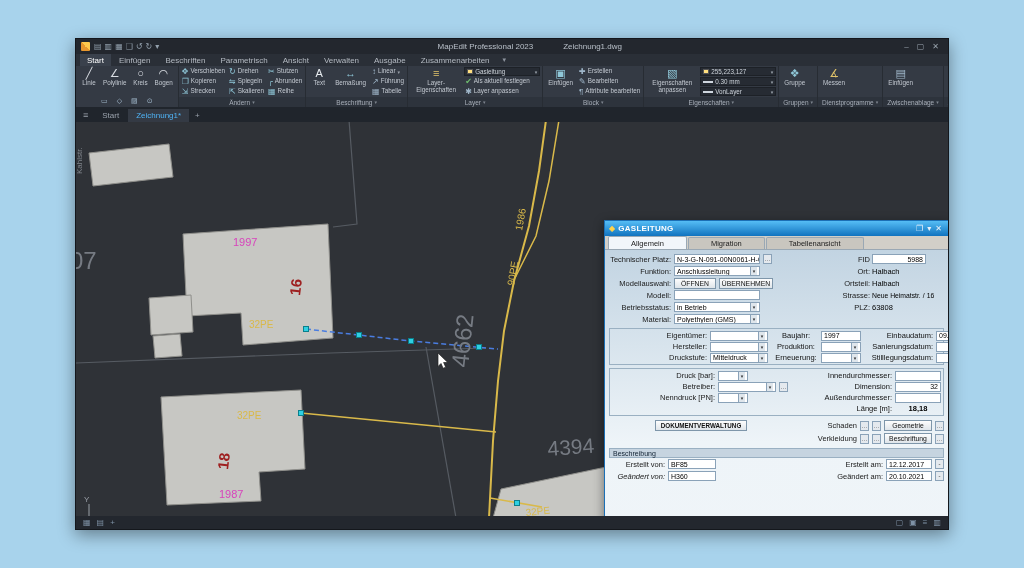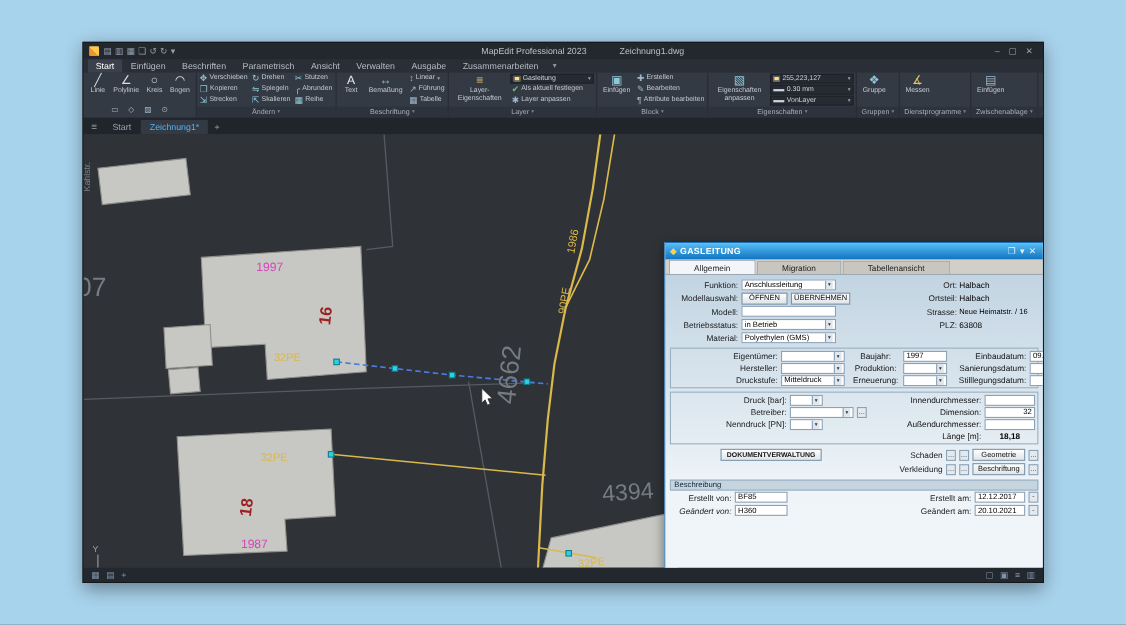--- a/index.html
+++ b/index.html
@@ -433,20 +433,32 @@
             </span>
         </div>
         <div class="dlg-tabs">
             <div class="dtab2 active">Allgemein</div>
             <div class="dtab2">Migration</div>
             <div class="dtab2">Tabellenansicht</div>
           </div>
 
         <div class="dlg-body">
 
+          <div class="frow">
+            <span class="fl">Technischer Platz:</span>
+            <div class="inp" style="width:86px;flex:0 0 86px;">N-3-G-N-091-00N0061-H-011</div>
+            <div class="mini">…</div>
+            <span class="spacer"></span>
+            <div class="rgt">
+              <span class="fr">FID</span>
+              <div class="rv">
+                  <div class="inp right" style="width:54px;flex:0 0 54px;">5988</div>
+                </div>
+            </div>
+          </div>
 
           <div class="frow">
             <span class="fl">Funktion:</span>
             <div class="inp dd" style="width:86px;flex:0 0 86px;">
               <span>Anschlussleitung</span>
               <span class="da">▾</span>
             </div>
             <span class="spacer"></span>
             <div class="rgt">
               <span class="fr">Ort:</span>

